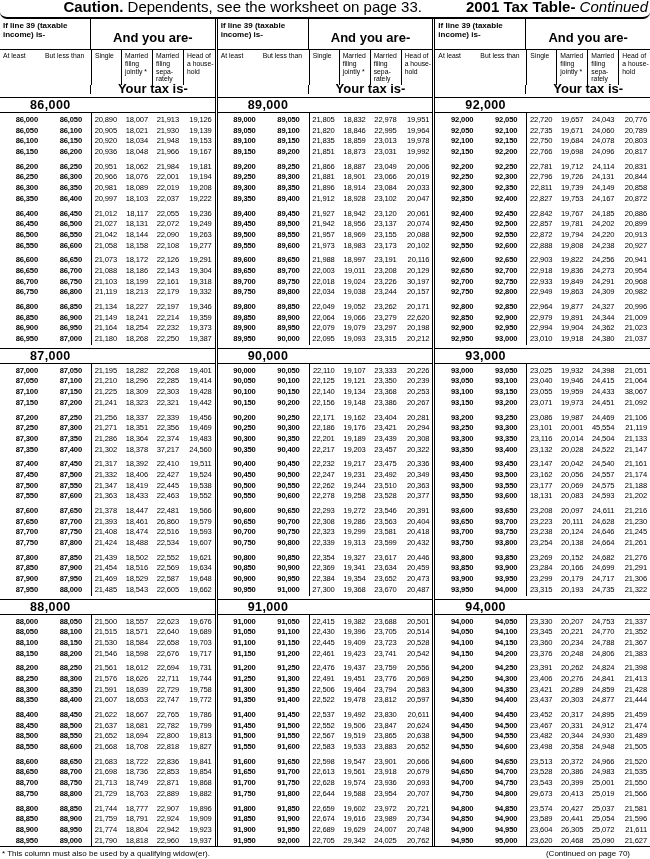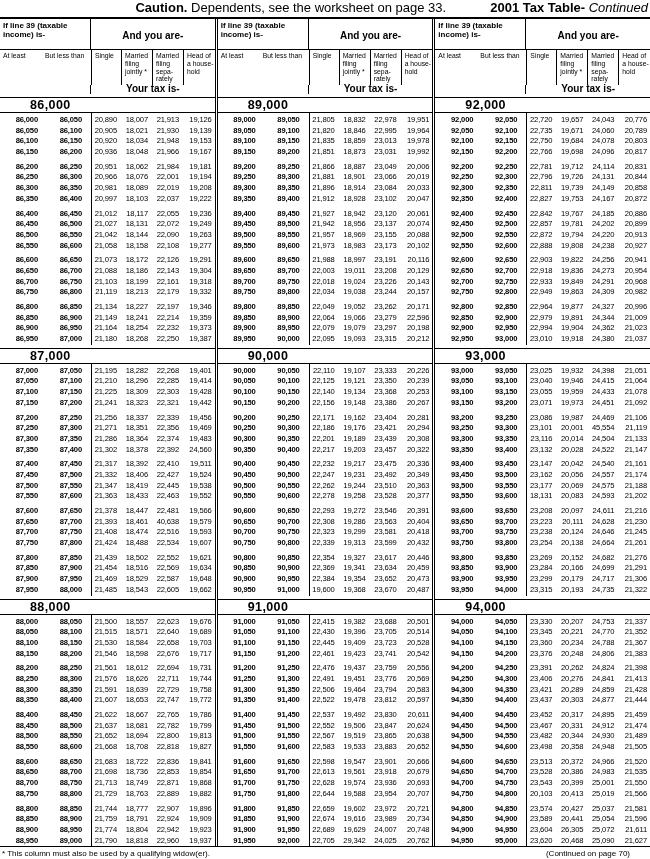--- a/index.html
+++ b/index.html
@@ -3,46 +3,46 @@
 <meta charset="utf-8">
 <style>
   html,body { margin:0; padding:0; }
   body {
     width:650px; height:859px; background:#ffffff; color:#000;
     font-family:"Liberation Sans", sans-serif;
     -webkit-font-smoothing:antialiased;
   }
   .topbar {
     display:flex; justify-content:flex-end; align-items:flex-end;
-    gap:14px; font-size:13px; padding:2px 2px 2px 0;
-    border-bottom:2.5px solid #000; height:13px;
+    gap:14px; font-size:15px; padding:2px 2px 2px 0;
+    border-bottom:2.5px solid #000; height:13px;border-radius:7px;
   }
   .topbar b { font-weight:700; }
   .caution-text { margin-right:30px; }
   .cont-italic { font-style:italic; }
 
   .main { display:flex; }
   .panel { flex:1; box-sizing:border-box; min-width:0; }
   .panel + .panel { border-left:3px double #000; }
 
   .ph-top { display:flex; height:30px; border-bottom:1px solid #000; }
   .ph-income {
     width:91px; box-sizing:border-box; border-right:1px solid #000;
     font-weight:700; font-size:8px; line-height:1.18; padding:2px 2px 0 3px;
   }
-  .ph-andyou { flex:1; text-align:center; font-weight:700; font-size:10px; padding-top:11px; }
+  .ph-andyou { flex:1; text-align:center; font-weight:700; font-size:13px; padding-top:11px; }
 
   .ph-cols {
     display:grid; grid-template-columns:42px 49px 30px 31px 31px 1fr;
     height:35px; font-size:6.8px; line-height:1.15;
   }
   .ph-cols > div { padding:2px 1px 0 3px; box-sizing:border-box; overflow:hidden; }
   .ph-cols .tax { border-left:1px solid #000; }
 
-  .ph-taxis { display:flex; height:9px; font-size:10px; font-weight:700; }
+  .ph-taxis { display:flex; height:9px; font-size:13px; font-weight:700; }
   .ph-taxis .lft { width:91px; box-sizing:border-box; border-right:1px solid #000; }
   .ph-taxis .rgt { flex:1; text-align:center; line-height:8px; }
 
   .band {
     margin-top:3px; border-top:1px solid #000; border-bottom:1px solid #000;
     height:14px; line-height:14px; font-size:12.5px; font-weight:700;
     padding-left:30px; letter-spacing:0.4px;
   }
   .rows { position:relative; padding-top:2px; }
   .rows::before {
@@ -314,21 +314,21 @@
             <span class="cell c2">21,286</span>
             <span class="cell c3">18,364</span>
             <span class="cell c4">22,374</span>
             <span class="cell c5">19,483</span>
           </div>
           <div class="row">
             <span class="cell c0">87,350</span>
             <span class="cell c1">87,400</span>
             <span class="cell c2">21,302</span>
             <span class="cell c3">18,378</span>
-            <span class="cell c4">22,392</span>
+            <span class="cell c4">37,217</span>
             <span class="cell c5">24,560</span>
           </div>
           <div class="row gap">
             <span class="cell c0">87,400</span>
             <span class="cell c1">87,450</span>
             <span class="cell c2">21,317</span>
             <span class="cell c3">18,392</span>
             <span class="cell c4">22,410</span>
             <span class="cell c5">19,511</span>
           </div>
@@ -362,21 +362,21 @@
             <span class="cell c2">21,378</span>
             <span class="cell c3">18,447</span>
             <span class="cell c4">22,481</span>
             <span class="cell c5">19,566</span>
           </div>
           <div class="row">
             <span class="cell c0">87,650</span>
             <span class="cell c1">87,700</span>
             <span class="cell c2">21,393</span>
             <span class="cell c3">18,461</span>
-            <span class="cell c4">40,638</span>
+            <span class="cell c4">26,860</span>
             <span class="cell c5">19,579</span>
           </div>
           <div class="row">
             <span class="cell c0">87,700</span>
             <span class="cell c1">87,750</span>
             <span class="cell c2">21,408</span>
             <span class="cell c3">18,474</span>
             <span class="cell c4">22,516</span>
             <span class="cell c5">19,593</span>
           </div>
@@ -718,21 +718,21 @@
             <span class="cell c3">19,011</span>
             <span class="cell c4">23,208</span>
             <span class="cell c5">20,129</span>
           </div>
           <div class="row">
             <span class="cell c0">89,700</span>
             <span class="cell c1">89,750</span>
             <span class="cell c2">22,018</span>
             <span class="cell c3">19,024</span>
             <span class="cell c4">23,226</span>
-            <span class="cell c5">20,143</span>
+            <span class="cell c5">30,197</span>
           </div>
           <div class="row">
             <span class="cell c0">89,750</span>
             <span class="cell c1">89,800</span>
             <span class="cell c2">22,034</span>
             <span class="cell c3">19,038</span>
             <span class="cell c4">23,244</span>
             <span class="cell c5">20,157</span>
           </div>
           <div class="row gap">
@@ -742,21 +742,21 @@
             <span class="cell c3">19,052</span>
             <span class="cell c4">23,262</span>
             <span class="cell c5">20,171</span>
           </div>
           <div class="row">
             <span class="cell c0">89,850</span>
             <span class="cell c1">89,900</span>
             <span class="cell c2">22,064</span>
             <span class="cell c3">19,066</span>
             <span class="cell c4">23,279</span>
-            <span class="cell c5">22,596</span>
+            <span class="cell c5">22,620</span>
           </div>
           <div class="row">
             <span class="cell c0">89,900</span>
             <span class="cell c1">89,950</span>
             <span class="cell c2">22,079</span>
             <span class="cell c3">19,079</span>
             <span class="cell c4">23,297</span>
             <span class="cell c5">20,198</span>
           </div>
           <div class="row">
@@ -918,21 +918,21 @@
             <span class="cell c0">90,900</span>
             <span class="cell c1">90,950</span>
             <span class="cell c2">22,384</span>
             <span class="cell c3">19,354</span>
             <span class="cell c4">23,652</span>
             <span class="cell c5">20,473</span>
           </div>
           <div class="row">
             <span class="cell c0">90,950</span>
             <span class="cell c1">91,000</span>
-            <span class="cell c2">19,600</span>
+            <span class="cell c2">27,300</span>
             <span class="cell c3">19,368</span>
             <span class="cell c4">23,670</span>
             <span class="cell c5">20,487</span>
           </div>
         </div>
         <div class="band">91,000</div>
         <div class="rows">
           <div class="row">
             <span class="cell c0">91,000</span>
             <span class="cell c1">91,050</span>
@@ -1295,21 +1295,21 @@
             <span class="cell c3">19,946</span>
             <span class="cell c4">24,415</span>
             <span class="cell c5">21,064</span>
           </div>
           <div class="row">
             <span class="cell c0">93,100</span>
             <span class="cell c1">93,150</span>
             <span class="cell c2">23,055</span>
             <span class="cell c3">19,959</span>
             <span class="cell c4">24,433</span>
-            <span class="cell c5">21,078</span>
+            <span class="cell c5">38,067</span>
           </div>
           <div class="row">
             <span class="cell c0">93,150</span>
             <span class="cell c1">93,200</span>
             <span class="cell c2">23,071</span>
             <span class="cell c3">19,973</span>
             <span class="cell c4">24,451</span>
             <span class="cell c5">21,092</span>
           </div>
           <div class="row gap">
@@ -1559,21 +1559,21 @@
             <span class="cell c0">94,700</span>
             <span class="cell c1">94,750</span>
             <span class="cell c2">23,543</span>
             <span class="cell c3">20,399</span>
             <span class="cell c4">25,001</span>
             <span class="cell c5">21,550</span>
           </div>
           <div class="row">
             <span class="cell c0">94,750</span>
             <span class="cell c1">94,800</span>
-            <span class="cell c2">20,103</span>
+            <span class="cell c2">29,673</span>
             <span class="cell c3">20,413</span>
             <span class="cell c4">25,019</span>
             <span class="cell c5">21,566</span>
           </div>
           <div class="row gap">
             <span class="cell c0">94,800</span>
             <span class="cell c1">94,850</span>
             <span class="cell c2">23,574</span>
             <span class="cell c3">20,427</span>
             <span class="cell c4">25,037</span>

